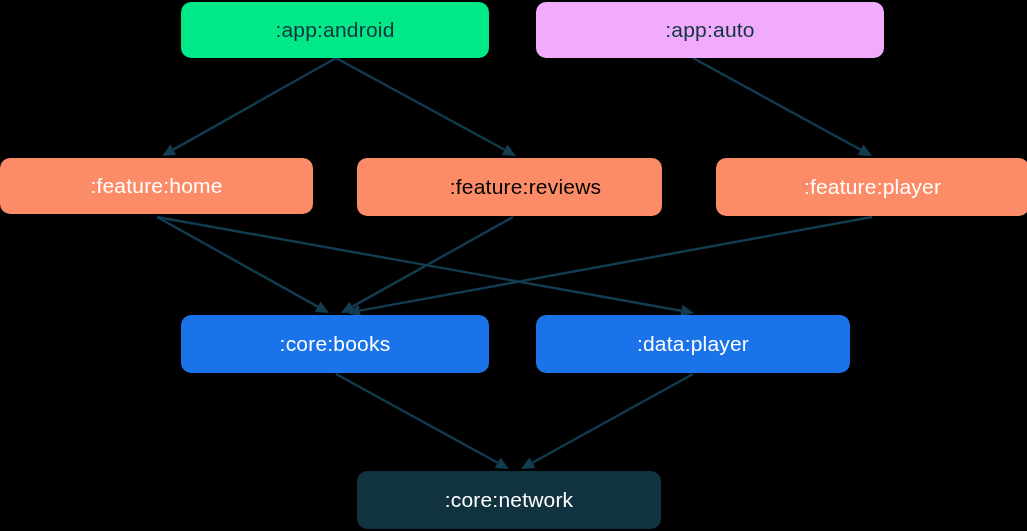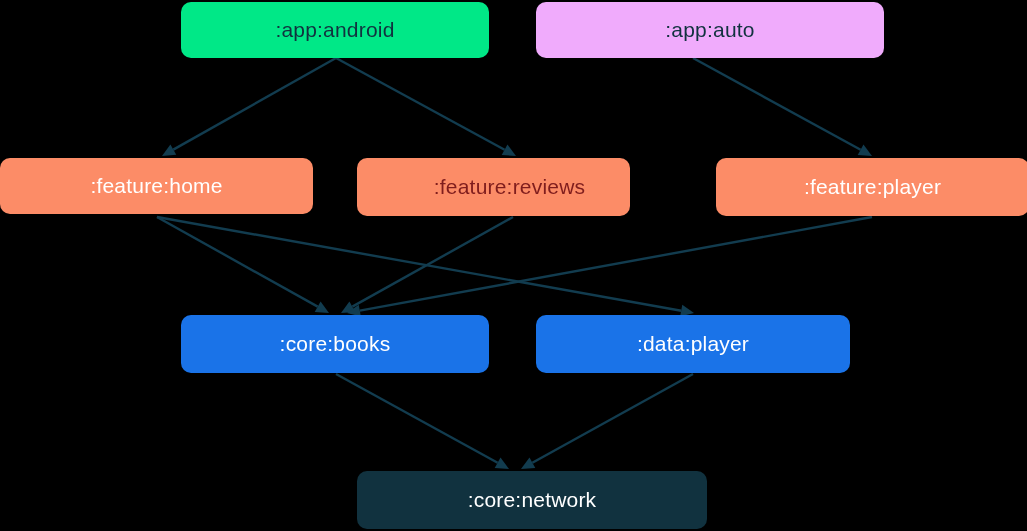--- a/index.html
+++ b/index.html
@@ -73,30 +73,30 @@
   <div id="node-layer">
       <div class="node" style="left: 181px; top: 2px; width: 308px; height: 56px; background: rgb(0, 232, 135); color: rgb(17, 50, 63);">
         <span class="node-label">:app:android</span>
       </div>
       <div class="node" style="left: 536px; top: 2px; width: 348px; height: 56px; background: #f0abfc; color: rgb(17, 50, 63);">
         <span class="node-label">:app:auto</span>
       </div>
       <div class="node" style="left: 0px; top: 158px; width: 313px; height: 56px; background: rgb(252, 140, 103); color: rgb(255, 255, 255);">
         <span class="node-label">:feature:home</span>
       </div>
-      <div class="node" style="left: 357px; top: 158px; width: 273px; height: 58px; background: rgb(252, 140, 103); color: #7f1d1d; padding-left: 32px;">
+      <div class="node" style="left: 357px; top: 158px; width: 305px; height: 58px; background: rgb(252, 140, 103); color: #000000; padding-left: 32px;">
         <span class="node-label">:feature:reviews</span>
       </div>
       <div class="node" style="left: 716px; top: 158px; width: 313px; height: 58px; background: rgb(252, 140, 103); color: rgb(255, 255, 255);">
         <span class="node-label">:feature:player</span>
       </div>
       <div class="node" style="left: 181px; top: 315px; width: 308px; height: 58px; background: rgb(26, 115, 232); color: rgb(255, 255, 255);">
         <span class="node-label">:core:books</span>
       </div>
       <div class="node" style="left: 536px; top: 315px; width: 314px; height: 58px; background: rgb(26, 115, 232); color: rgb(255, 255, 255);">
         <span class="node-label">:data:player</span>
       </div>
-      <div class="node" style="left: 357px; top: 471px; width: 350px; height: 58px; background: rgb(17, 50, 63); color: rgb(255, 255, 255);">
+      <div class="node" style="left: 357px; top: 471px; width: 304px; height: 58px; background: rgb(17, 50, 63); color: rgb(255, 255, 255);">
         <span class="node-label">:core:network</span>
       </div>
     </div>
 
 </div>
 
 </body></html>

